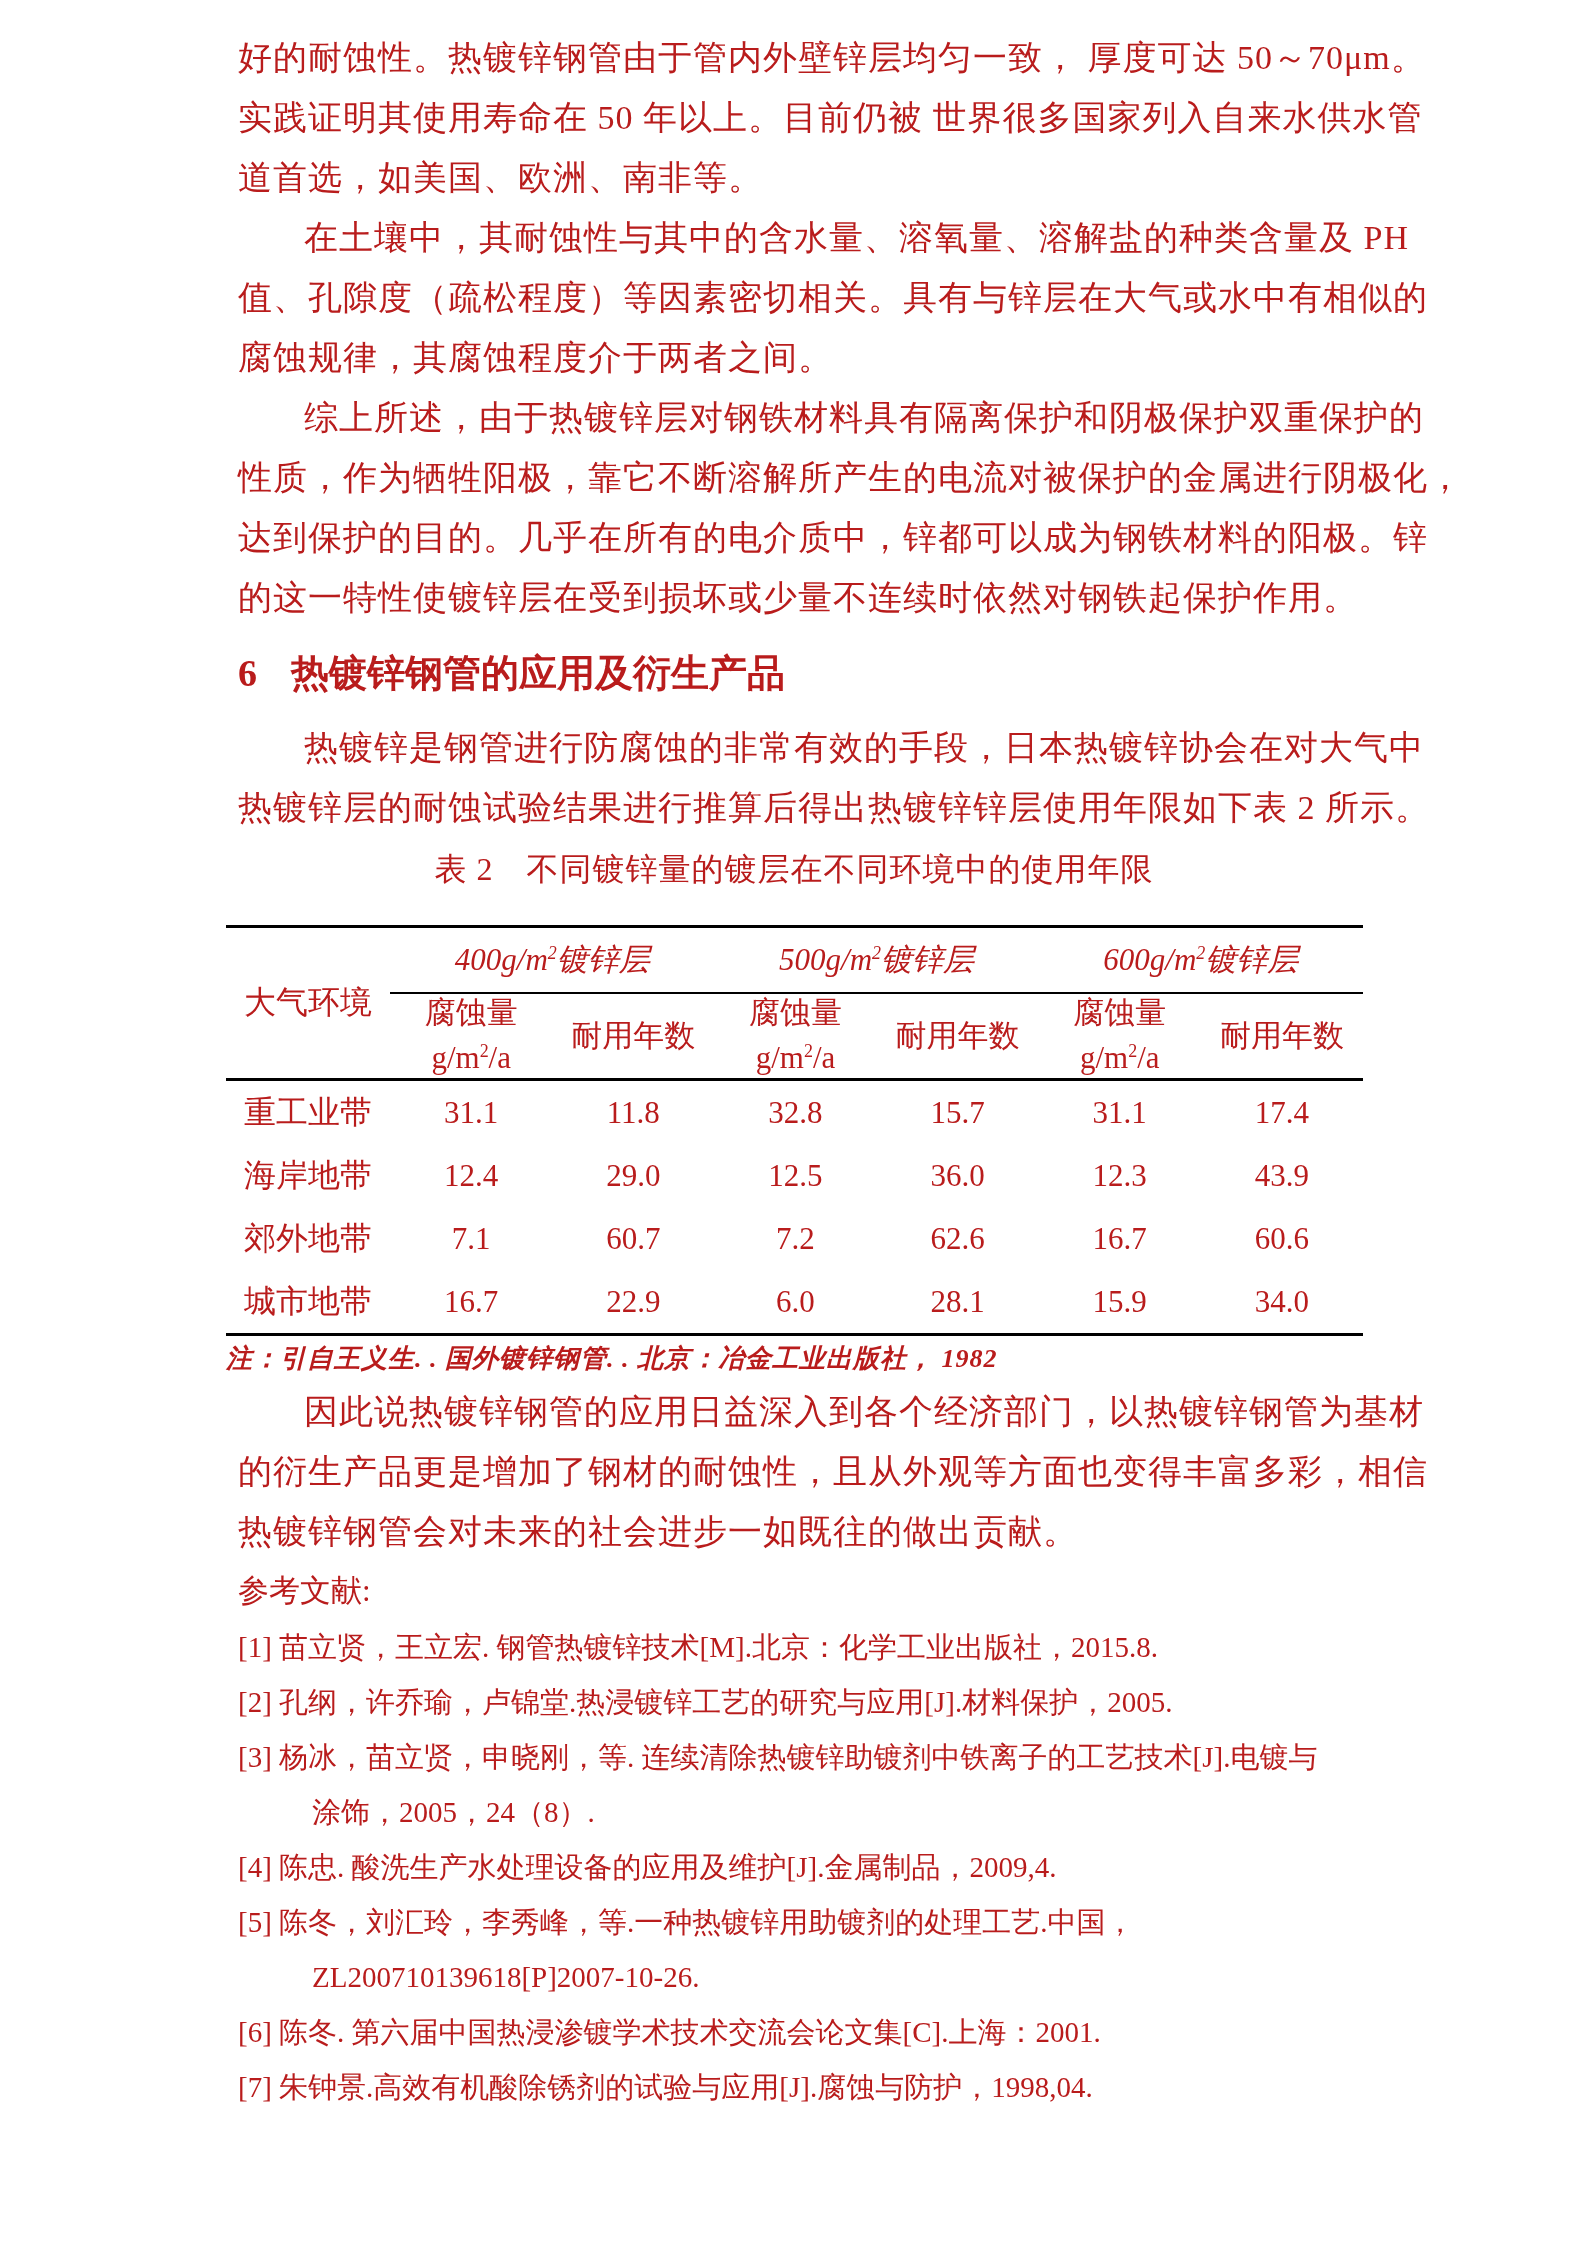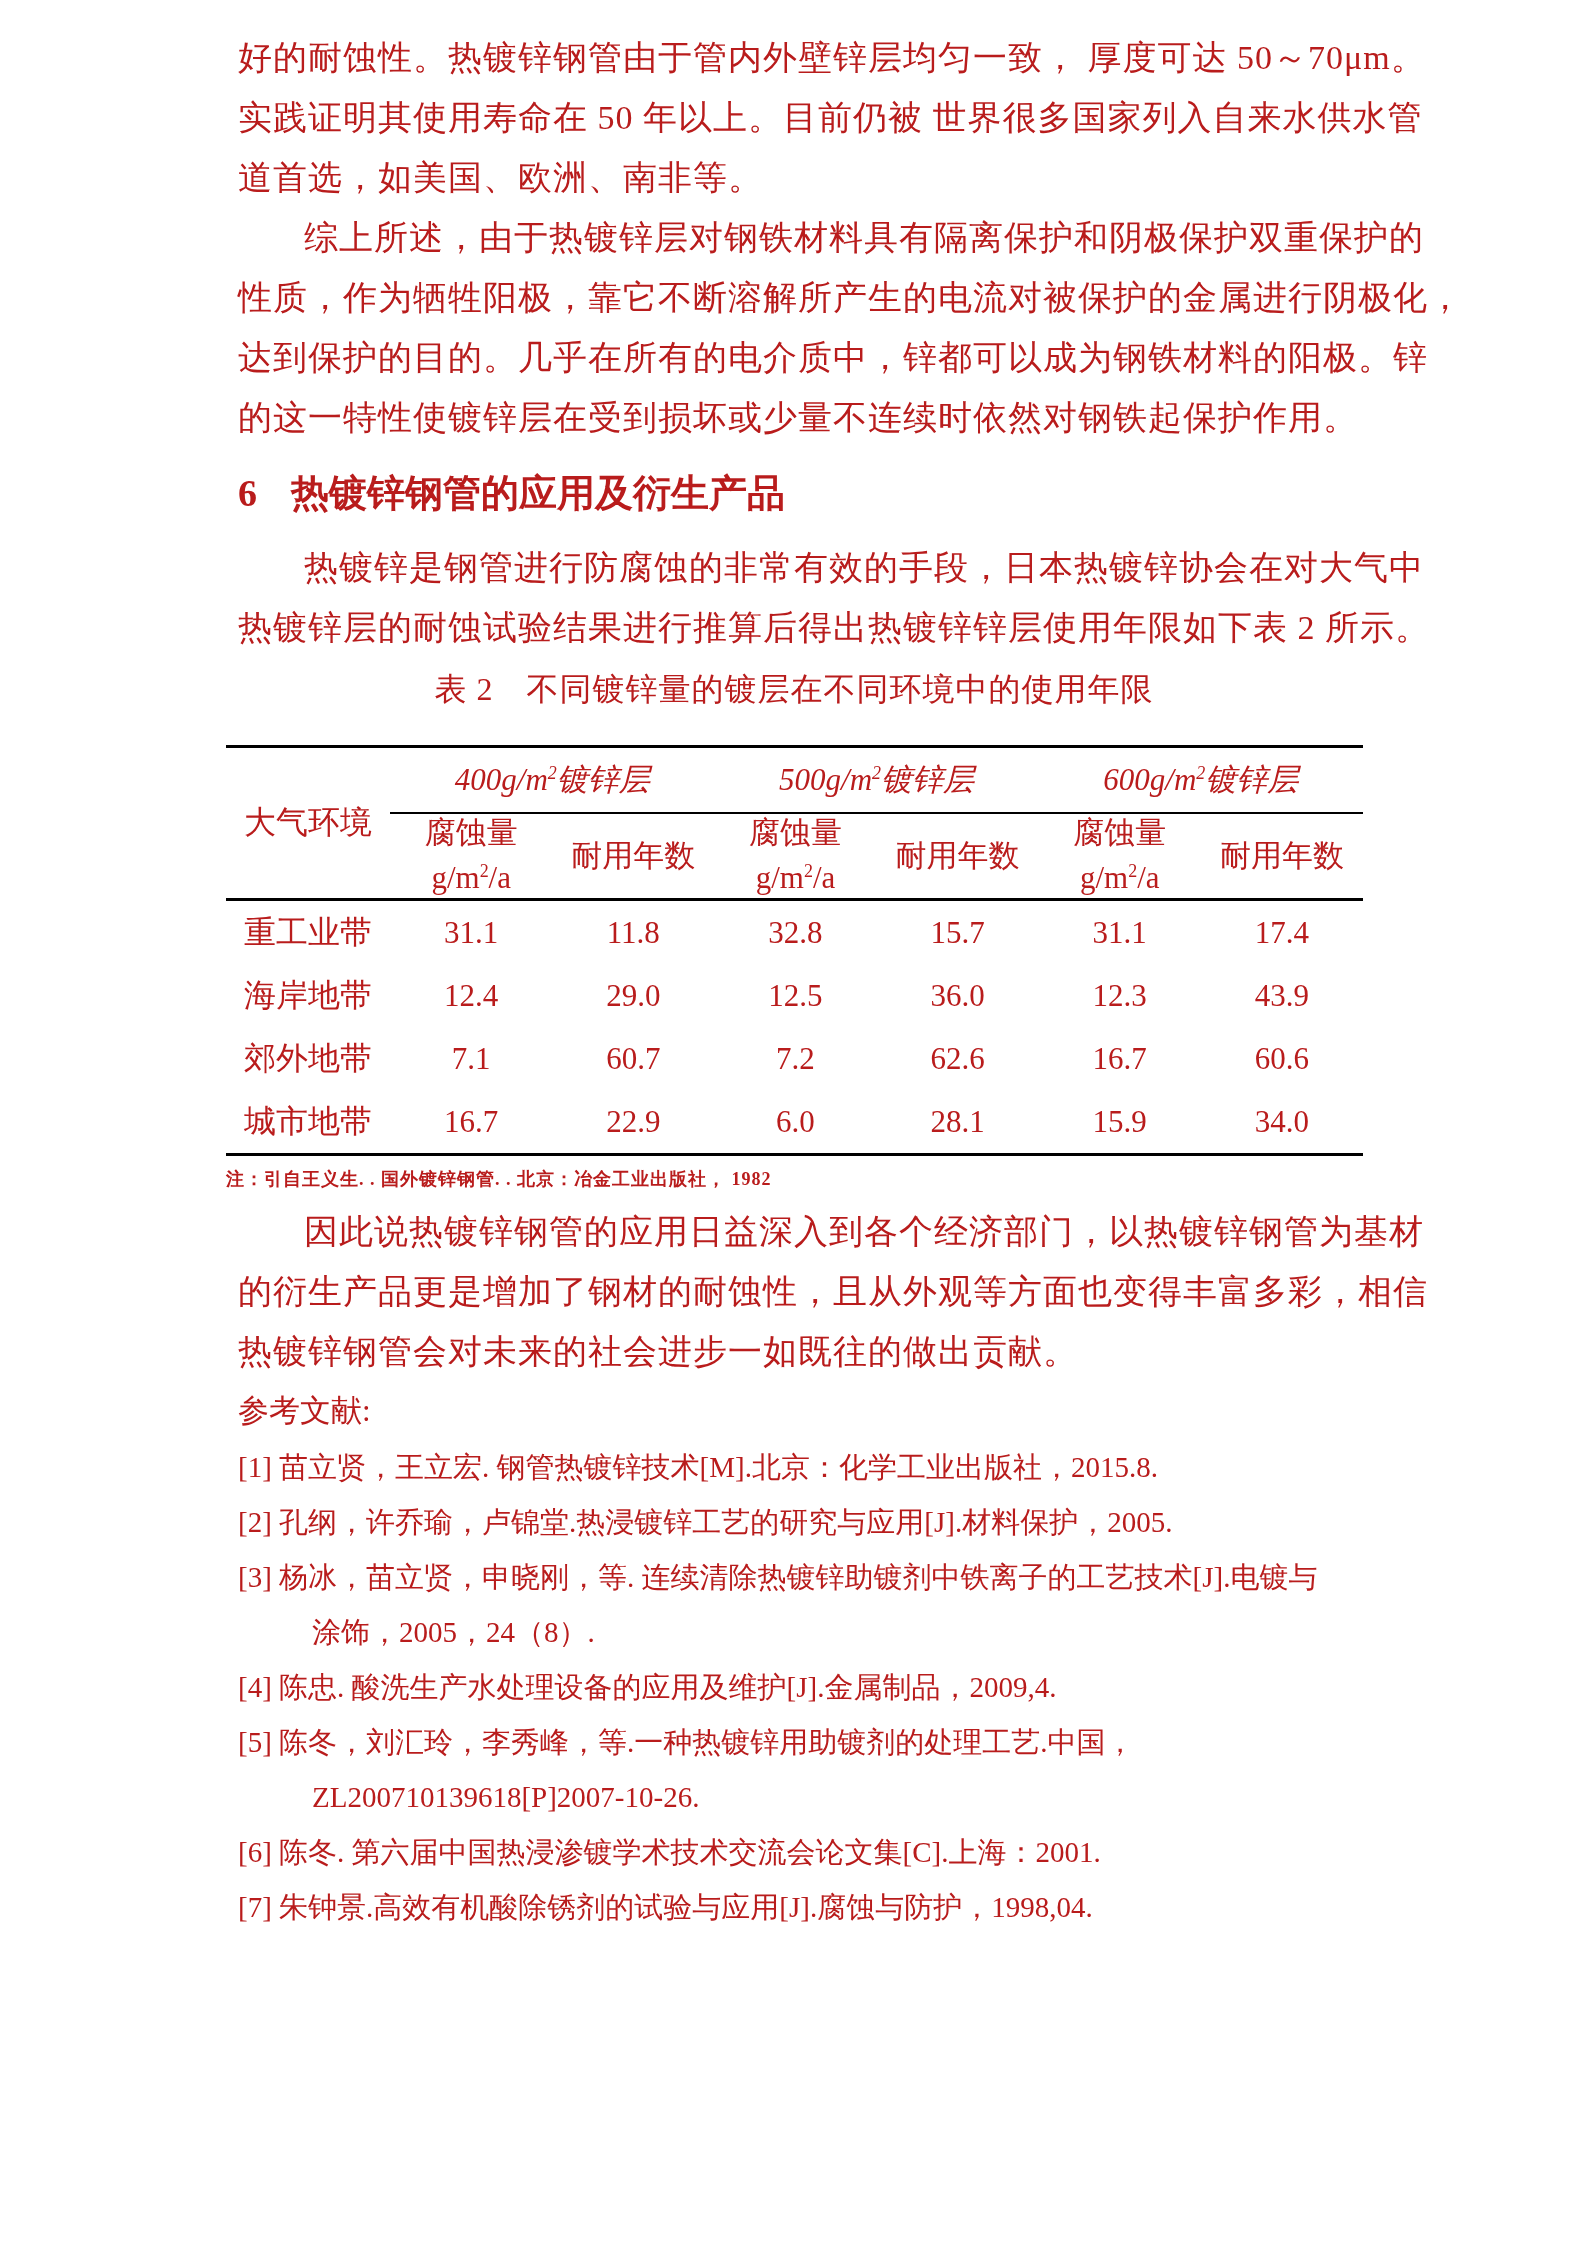--- a/index.html
+++ b/index.html
@@ -68,23 +68,24 @@
   tr.sub-row th{
     height:84px;
     border-bottom:3px solid #000;
   }
   tr.sub-row .sub2{line-height:38px;}
   tr.body-row td{ height:63px; }
   td.rl{ text-align:left;padding-left:14px;font-size:32px; }
   sup{ font-size:0.58em; }
   .table-note{
     height:46px;line-height:46px;
-    font-size:18px;font-weight:bold;
+    font-size:26px;font-weight:bold;
     white-space:nowrap;margin-left:-12px;
     letter-spacing:1px;
+    font-style:italic;
   }
   .ref-heading{
     height:58px;line-height:58px;
     font-size:31px;font-weight:normal;
   }
   .ref-line{
     height:55px;line-height:55px;
     font-size:29px;white-space:nowrap;
   }
   .ref-line.cont{ padding-left:74px; }
@@ -94,20 +95,25 @@
 
 <div class="page">
   <div class="content">
 
     <div class="para">
       <div class="line">好的耐蚀性。热镀锌钢管由于管内外壁锌层均匀一致， 厚度可达 50～70μm。</div>
       <div class="line">实践证明其使用寿命在 50 年以上。目前仍被 世界很多国家列入自来水供水管</div>
       <div class="line">道首选，如美国、欧洲、南非等。</div>
     </div>
 
+    <div class="para">
+      <div class="line indent">在土壤中，其耐蚀性与其中的含水量、溶氧量、溶解盐的种类含量及 PH</div>
+      <div class="line">值、孔隙度（疏松程度）等因素密切相关。具有与锌层在大气或水中有相似的</div>
+      <div class="line">腐蚀规律，其腐蚀程度介于两者之间。</div>
+    </div>
 
     <div class="para">
       <div class="line indent">综上所述，由于热镀锌层对钢铁材料具有隔离保护和阴极保护双重保护的</div>
       <div class="line">性质，作为牺牲阳极，靠它不断溶解所产生的电流对被保护的金属进行阴极化，</div>
       <div class="line">达到保护的目的。几乎在所有的电介质中，锌都可以成为钢铁材料的阳极。锌</div>
       <div class="line">的这一特性使镀锌层在受到损坏或少量不连续时依然对钢铁起保护作用。</div>
     </div>
 
     <div class="heading">
       <span class="h-num">6</span><span>热镀锌钢管的应用及衍生产品</span>

